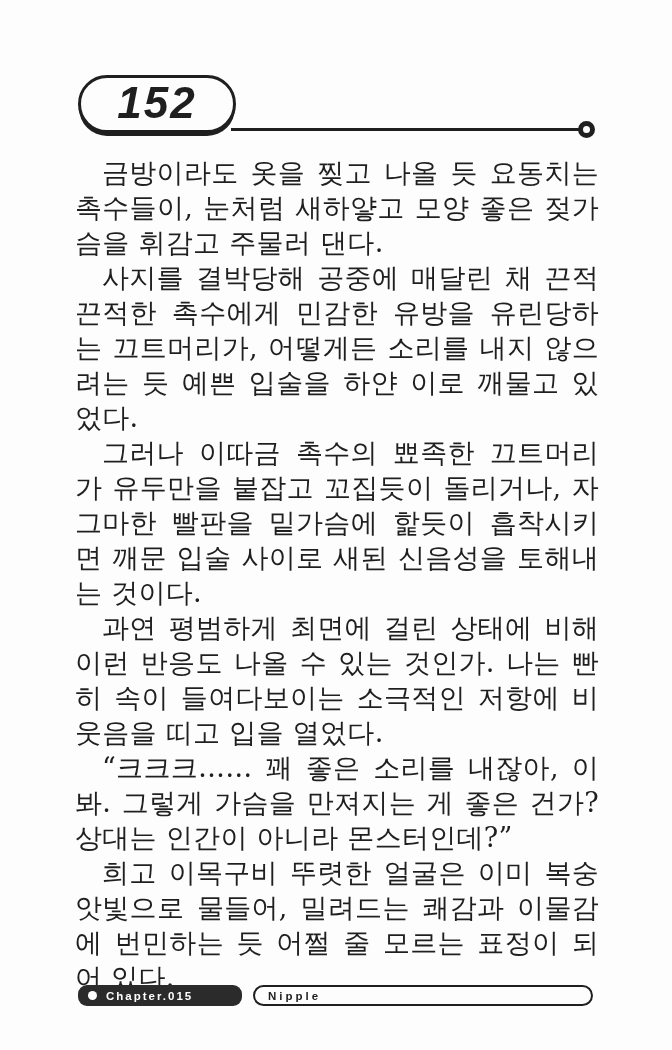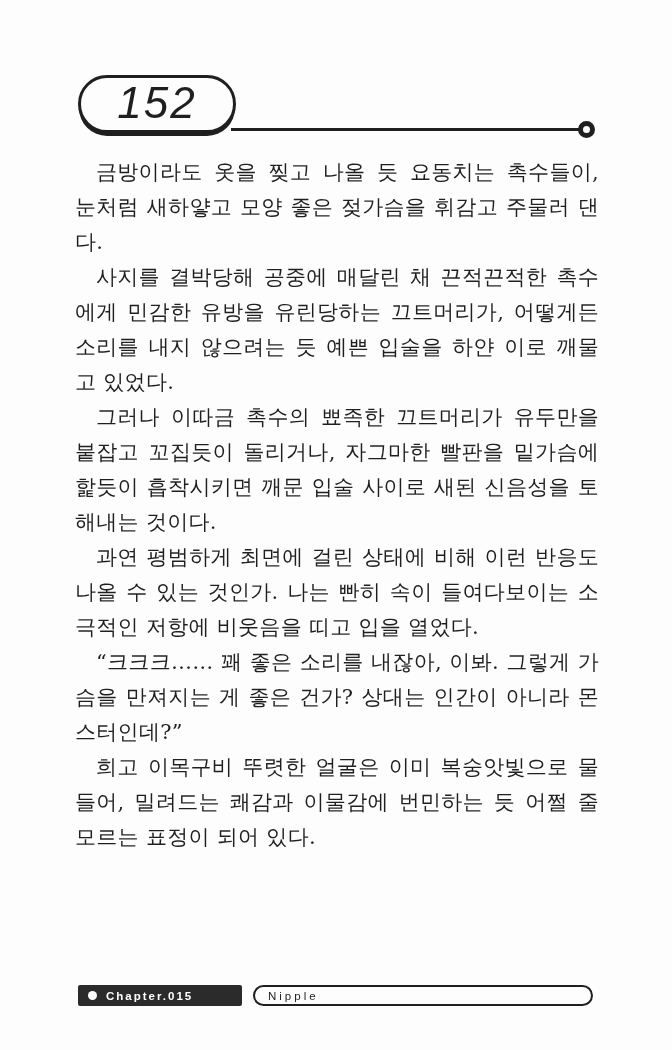--- a/index.html
+++ b/index.html
@@ -23,21 +23,21 @@
     box-sizing: border-box;
     border: 3px solid var(--ink, #1f1f1f);
     border-radius: 30px;
     box-shadow: 0 4px 0 -1px var(--ink, #1f1f1f);
     background: var(--paper, #fdfdfd);
     display: flex; align-items: center; justify-content: center;
   }
   .badge span {
     font-family: "Liberation Sans", "DejaVu Sans", sans-serif;
     font-style: italic;
-    font-weight: normal;
+    font-weight: bold;
     font-size: 44px;
     letter-spacing: 2px;
     transform: translateY(-1px);
   }
   .rule {
     position: absolute;
     left: 231px; top: 128px;
     width: 350px; height: 3px;
     background: var(--ink, #1f1f1f);
   }
@@ -49,37 +49,37 @@
     border: 5px solid var(--ink, #1f1f1f);
     border-radius: 50%;
     background: var(--paper, #fdfdfd);
   }
 
   
   .body-text {
     position: absolute;
     left: 75px; top: 155px;
     width: 524px;
-    font-size: 21px;
+    font-size: 27px;
     line-height: 35px;
     text-align: justify;
     word-break: break-all;
     letter-spacing: 0.3px;
   }
   .body-text p {
     margin: 0;
     text-indent: 1em;
   }
 
   
   .chapter-pill {
     position: absolute;
     left: 78px; top: 985px;
     width: 164px; height: 21px;
-    border-radius: 2px;
+    border-radius: 9px;
     background: var(--pill, #2b2b2b);
     display: flex; align-items: center;
   }
   .chapter-pill .dot {
     width: 9px; height: 9px;
     border-radius: 50%;
     background: #ffffff;
     margin-left: 10px;
     flex: 0 0 auto;
   }
@@ -98,21 +98,21 @@
     width: 340px; height: 21px;
     box-sizing: border-box;
     border: 2px solid var(--ink, #1f1f1f);
     border-radius: 11px;
     background: var(--paper, #fdfdfd);
     display: flex; align-items: center;
   }
   .section-pill .label {
     color: var(--ink, #1f1f1f);
     font-family: "Liberation Sans", "DejaVu Sans", sans-serif;
-    font-weight: normal;
+    font-weight: bold;
     font-size: 11.5px;
     letter-spacing: 3px;
     margin-left: 13px;
     transform: translateY(-0.5px);
   }
 </style>
 </head>
 <body>
 
 <div class="page">

